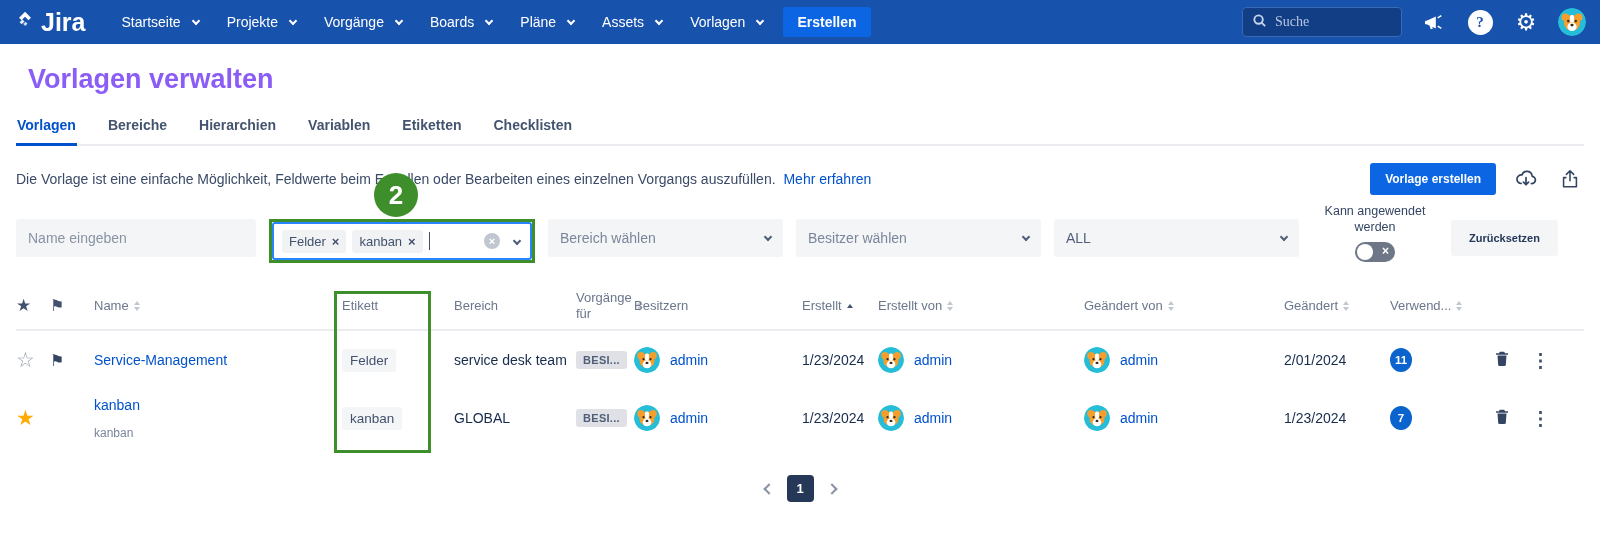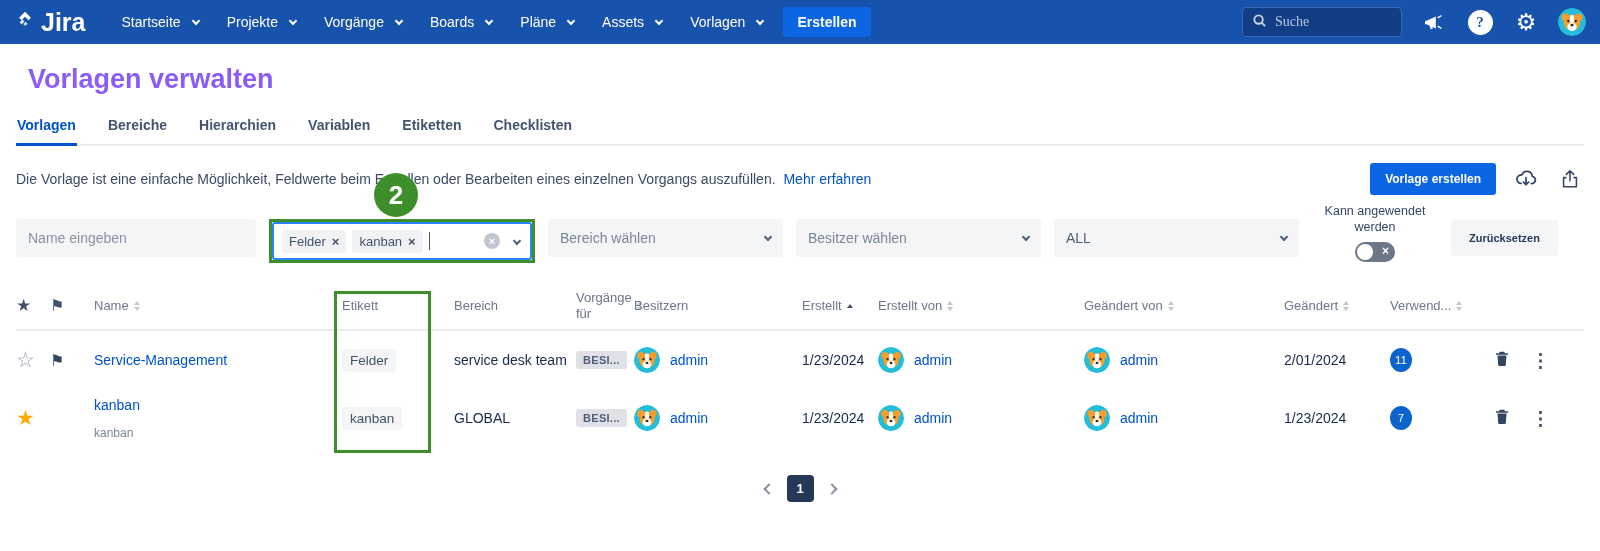--- a/index.html
+++ b/index.html
@@ -78,21 +78,21 @@
   .star-filled { font-size:21px; color:#FFAB00; cursor:pointer; }
   .star-head { font-size:17px; color:#42526E; }
   .flag-glyph { font-size:16px; color:#344563; }
   .name-col { flex-direction:column; align-items:flex-start; justify-content:center; gap:13px; }
   .row-link { color:#0052CC; text-decoration:none; font-size:14px; cursor:pointer; }
   .row-sub { font-size:12px; color:#7A869A; }
   .chip { background:#F4F5F7; border-radius:3px; padding:4px 8px; font-size:13.5px; color:#42526E; }
   .chip-caps { background:#DFE1E6; border-radius:3px; padding:3px 7px; font-size:11px; font-weight:700; color:#505F79; letter-spacing:.3px; }
   .user-cell { display:flex; align-items:center; gap:10px; }
   .avatar-sm { width:26px; height:26px; border-radius:50%; overflow:hidden; flex:0 0 auto; }
-  .count-badge { min-width:22px; height:24px; border-radius:50%; background:#0B63CE; color:#fff; font-size:11.5px; font-weight:400; display:flex; align-items:center; justify-content:center; }
+  .count-badge { min-width:22px; height:24px; border-radius:50%; background:#0B63CE; color:#fff; font-size:11.5px; font-weight:700; display:flex; align-items:center; justify-content:center; }
   .actions { display:flex; align-items:center; gap:20px; justify-content:flex-end; padding-right:34px; }
   .kebab { font-size:19px; font-weight:700; color:#42526E; cursor:pointer; letter-spacing:0; }
   .ann-col { position:absolute; left:318px; top:8px; width:97px; height:162px; border:3px solid #3E8E2B; pointer-events:none; z-index:4; }
 
   
   .pagination { display:flex; align-items:center; justify-content:center; gap:14px; margin-top:28px; }
   .pg-chev { width:8px; height:8px; border-right:2px solid #8993A4; border-bottom:2px solid #8993A4; cursor:pointer; }
   .pg-prev { transform:rotate(135deg); }
   .pg-next { transform:rotate(-45deg); }
   .pg-current { width:27px; height:27px; background:#253858; border-radius:4px; color:#fff; font-size:13px; font-weight:700; display:flex; align-items:center; justify-content:center; cursor:pointer; }

